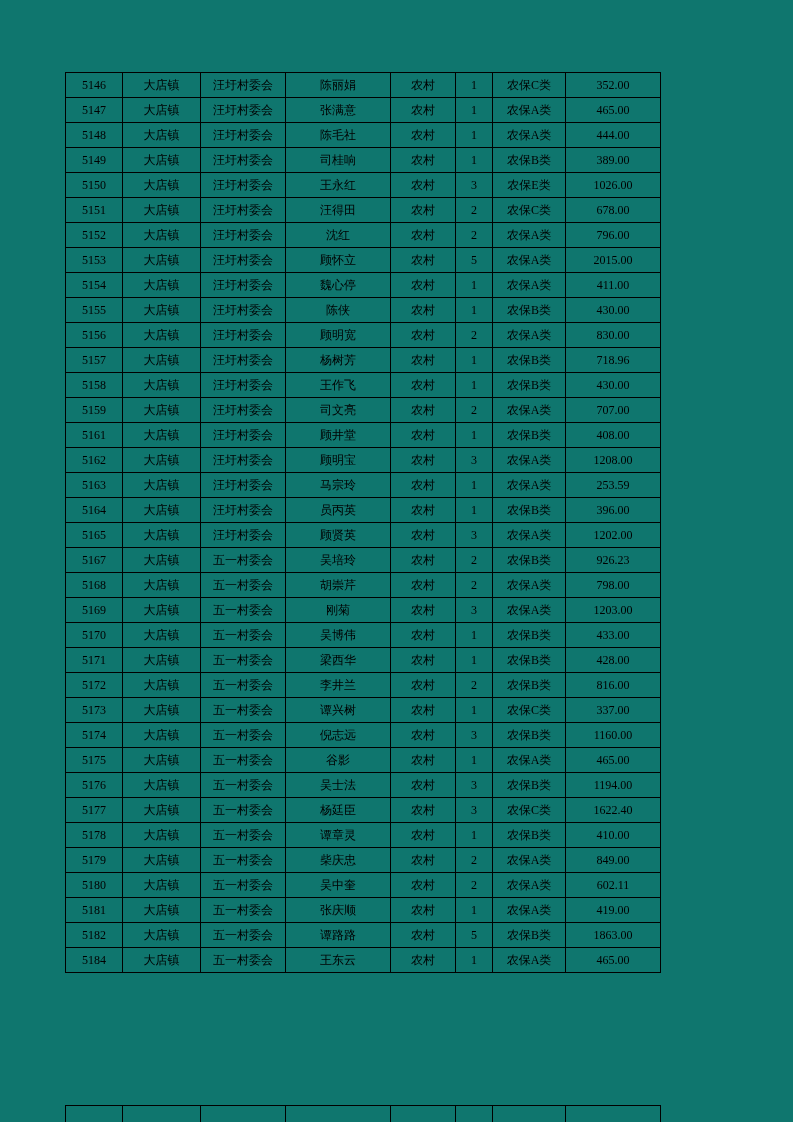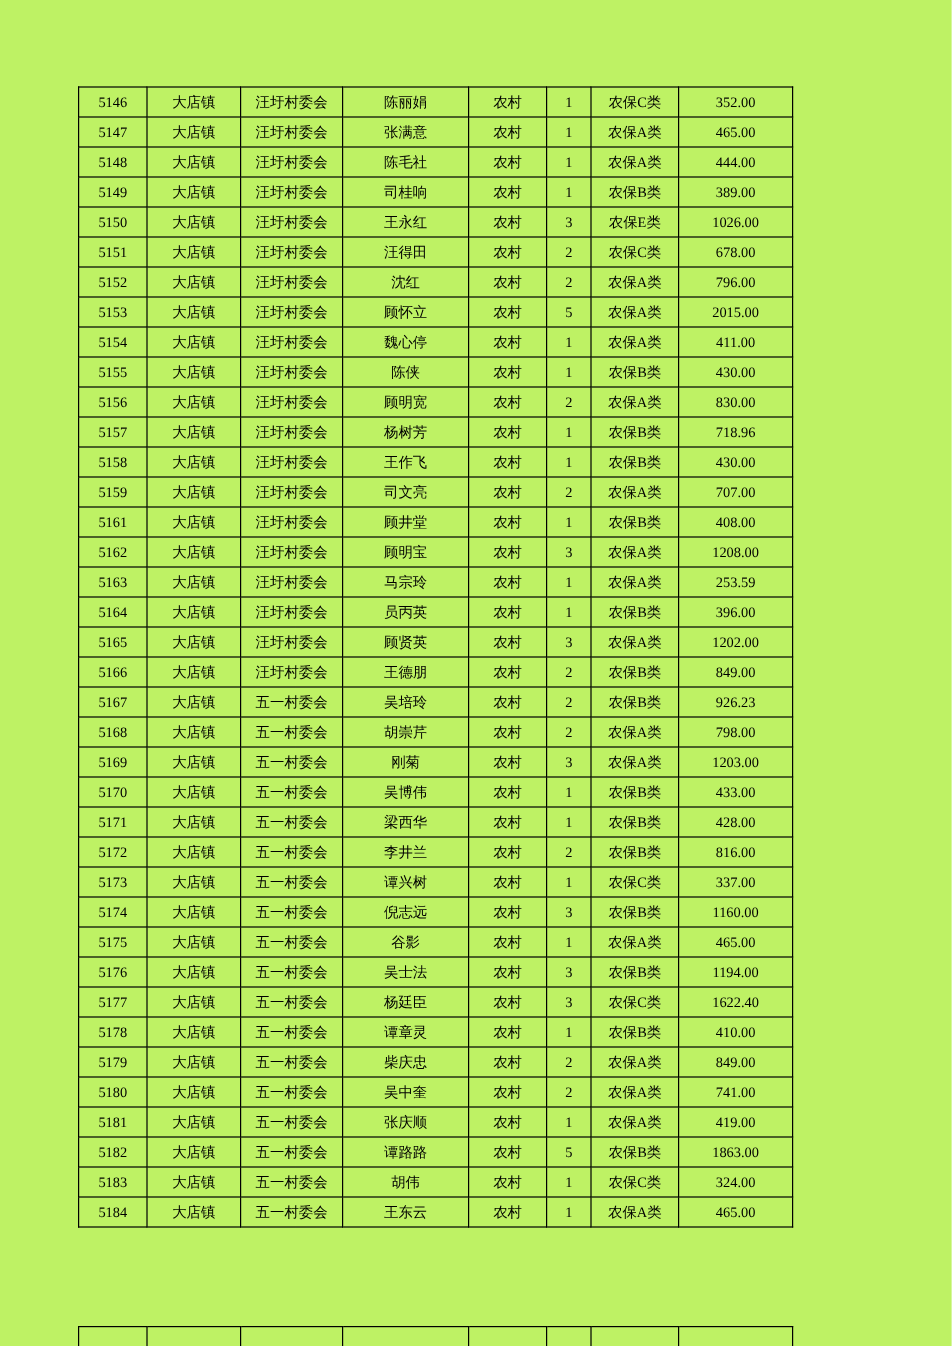--- a/index.html
+++ b/index.html
@@ -10,21 +10,21 @@
     width: 793px;
     height: 1122px;
     background: #ffffff;
     position: relative;
     overflow: hidden;
     font-family: "Liberation Serif", "DejaVu Serif", serif;
   }
   .page {
     position: absolute;
     inset: 0;
-    background: #bef264;
+    background: #0f766e;
   }
   table.sheet {
     position: absolute;
     left: 65px;
     border-collapse: collapse;
     table-layout: fixed;
     width: 595px;
   }
   table.sheet.main { top: 72px; }
   table.sheet.fragment { top: 1105px; }
@@ -250,30 +250,20 @@
           <td>5165</td>
           <td>大店镇</td>
           <td>汪圩村委会</td>
           <td>顾贤英</td>
           <td>农村</td>
           <td>3</td>
           <td>农保A类</td>
           <td>1202.00</td>
         </tr>
         <tr>
-          <td>5166</td>
-          <td>大店镇</td>
-          <td>汪圩村委会</td>
-          <td>王德朋</td>
-          <td>农村</td>
-          <td>2</td>
-          <td>农保B类</td>
-          <td>849.00</td>
-        </tr>
-        <tr>
           <td>5167</td>
           <td>大店镇</td>
           <td>五一村委会</td>
           <td>吴培玲</td>
           <td>农村</td>
           <td>2</td>
           <td>农保B类</td>
           <td>926.23</td>
         </tr>
         <tr>
@@ -397,51 +387,41 @@
           <td>849.00</td>
         </tr>
         <tr>
           <td>5180</td>
           <td>大店镇</td>
           <td>五一村委会</td>
           <td>吴中奎</td>
           <td>农村</td>
           <td>2</td>
           <td>农保A类</td>
-          <td>741.00</td>
+          <td>602.11</td>
         </tr>
         <tr>
           <td>5181</td>
           <td>大店镇</td>
           <td>五一村委会</td>
           <td>张庆顺</td>
           <td>农村</td>
           <td>1</td>
           <td>农保A类</td>
           <td>419.00</td>
         </tr>
         <tr>
           <td>5182</td>
           <td>大店镇</td>
           <td>五一村委会</td>
           <td>谭路路</td>
           <td>农村</td>
           <td>5</td>
           <td>农保B类</td>
           <td>1863.00</td>
-        </tr>
-        <tr>
-          <td>5183</td>
-          <td>大店镇</td>
-          <td>五一村委会</td>
-          <td>胡伟</td>
-          <td>农村</td>
-          <td>1</td>
-          <td>农保C类</td>
-          <td>324.00</td>
         </tr>
         <tr>
           <td>5184</td>
           <td>大店镇</td>
           <td>五一村委会</td>
           <td>王东云</td>
           <td>农村</td>
           <td>1</td>
           <td>农保A类</td>
           <td>465.00</td>

